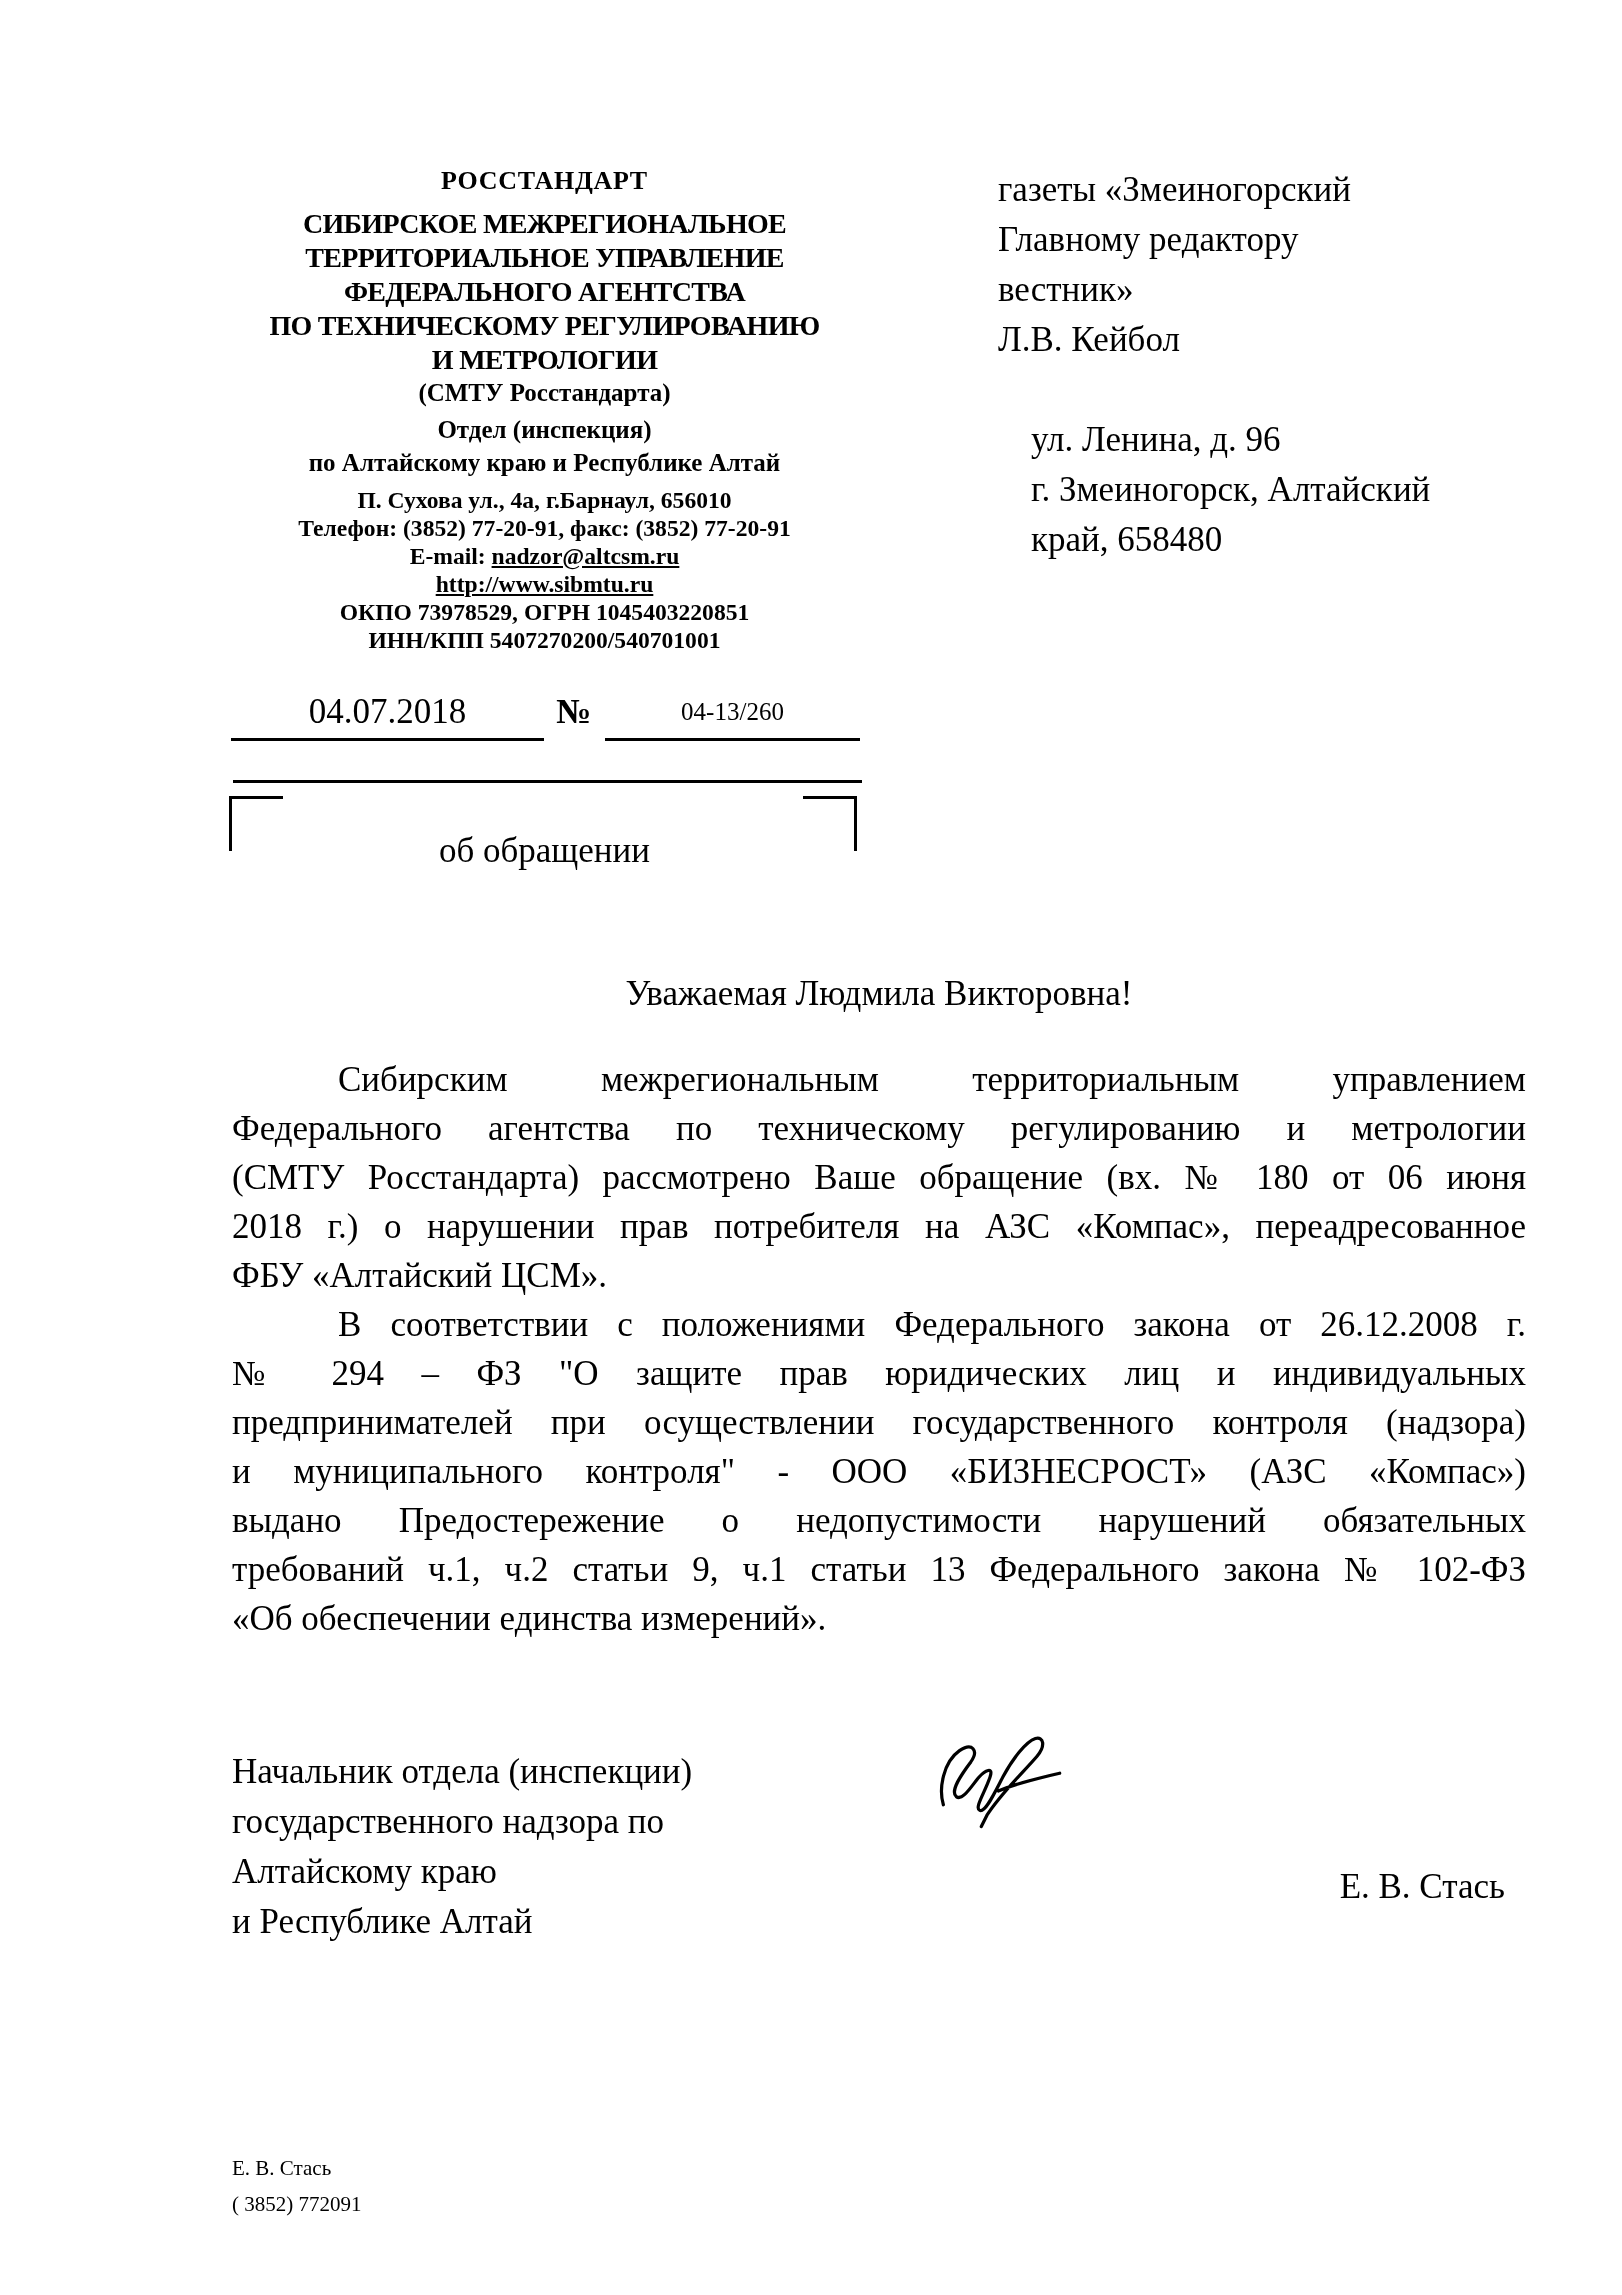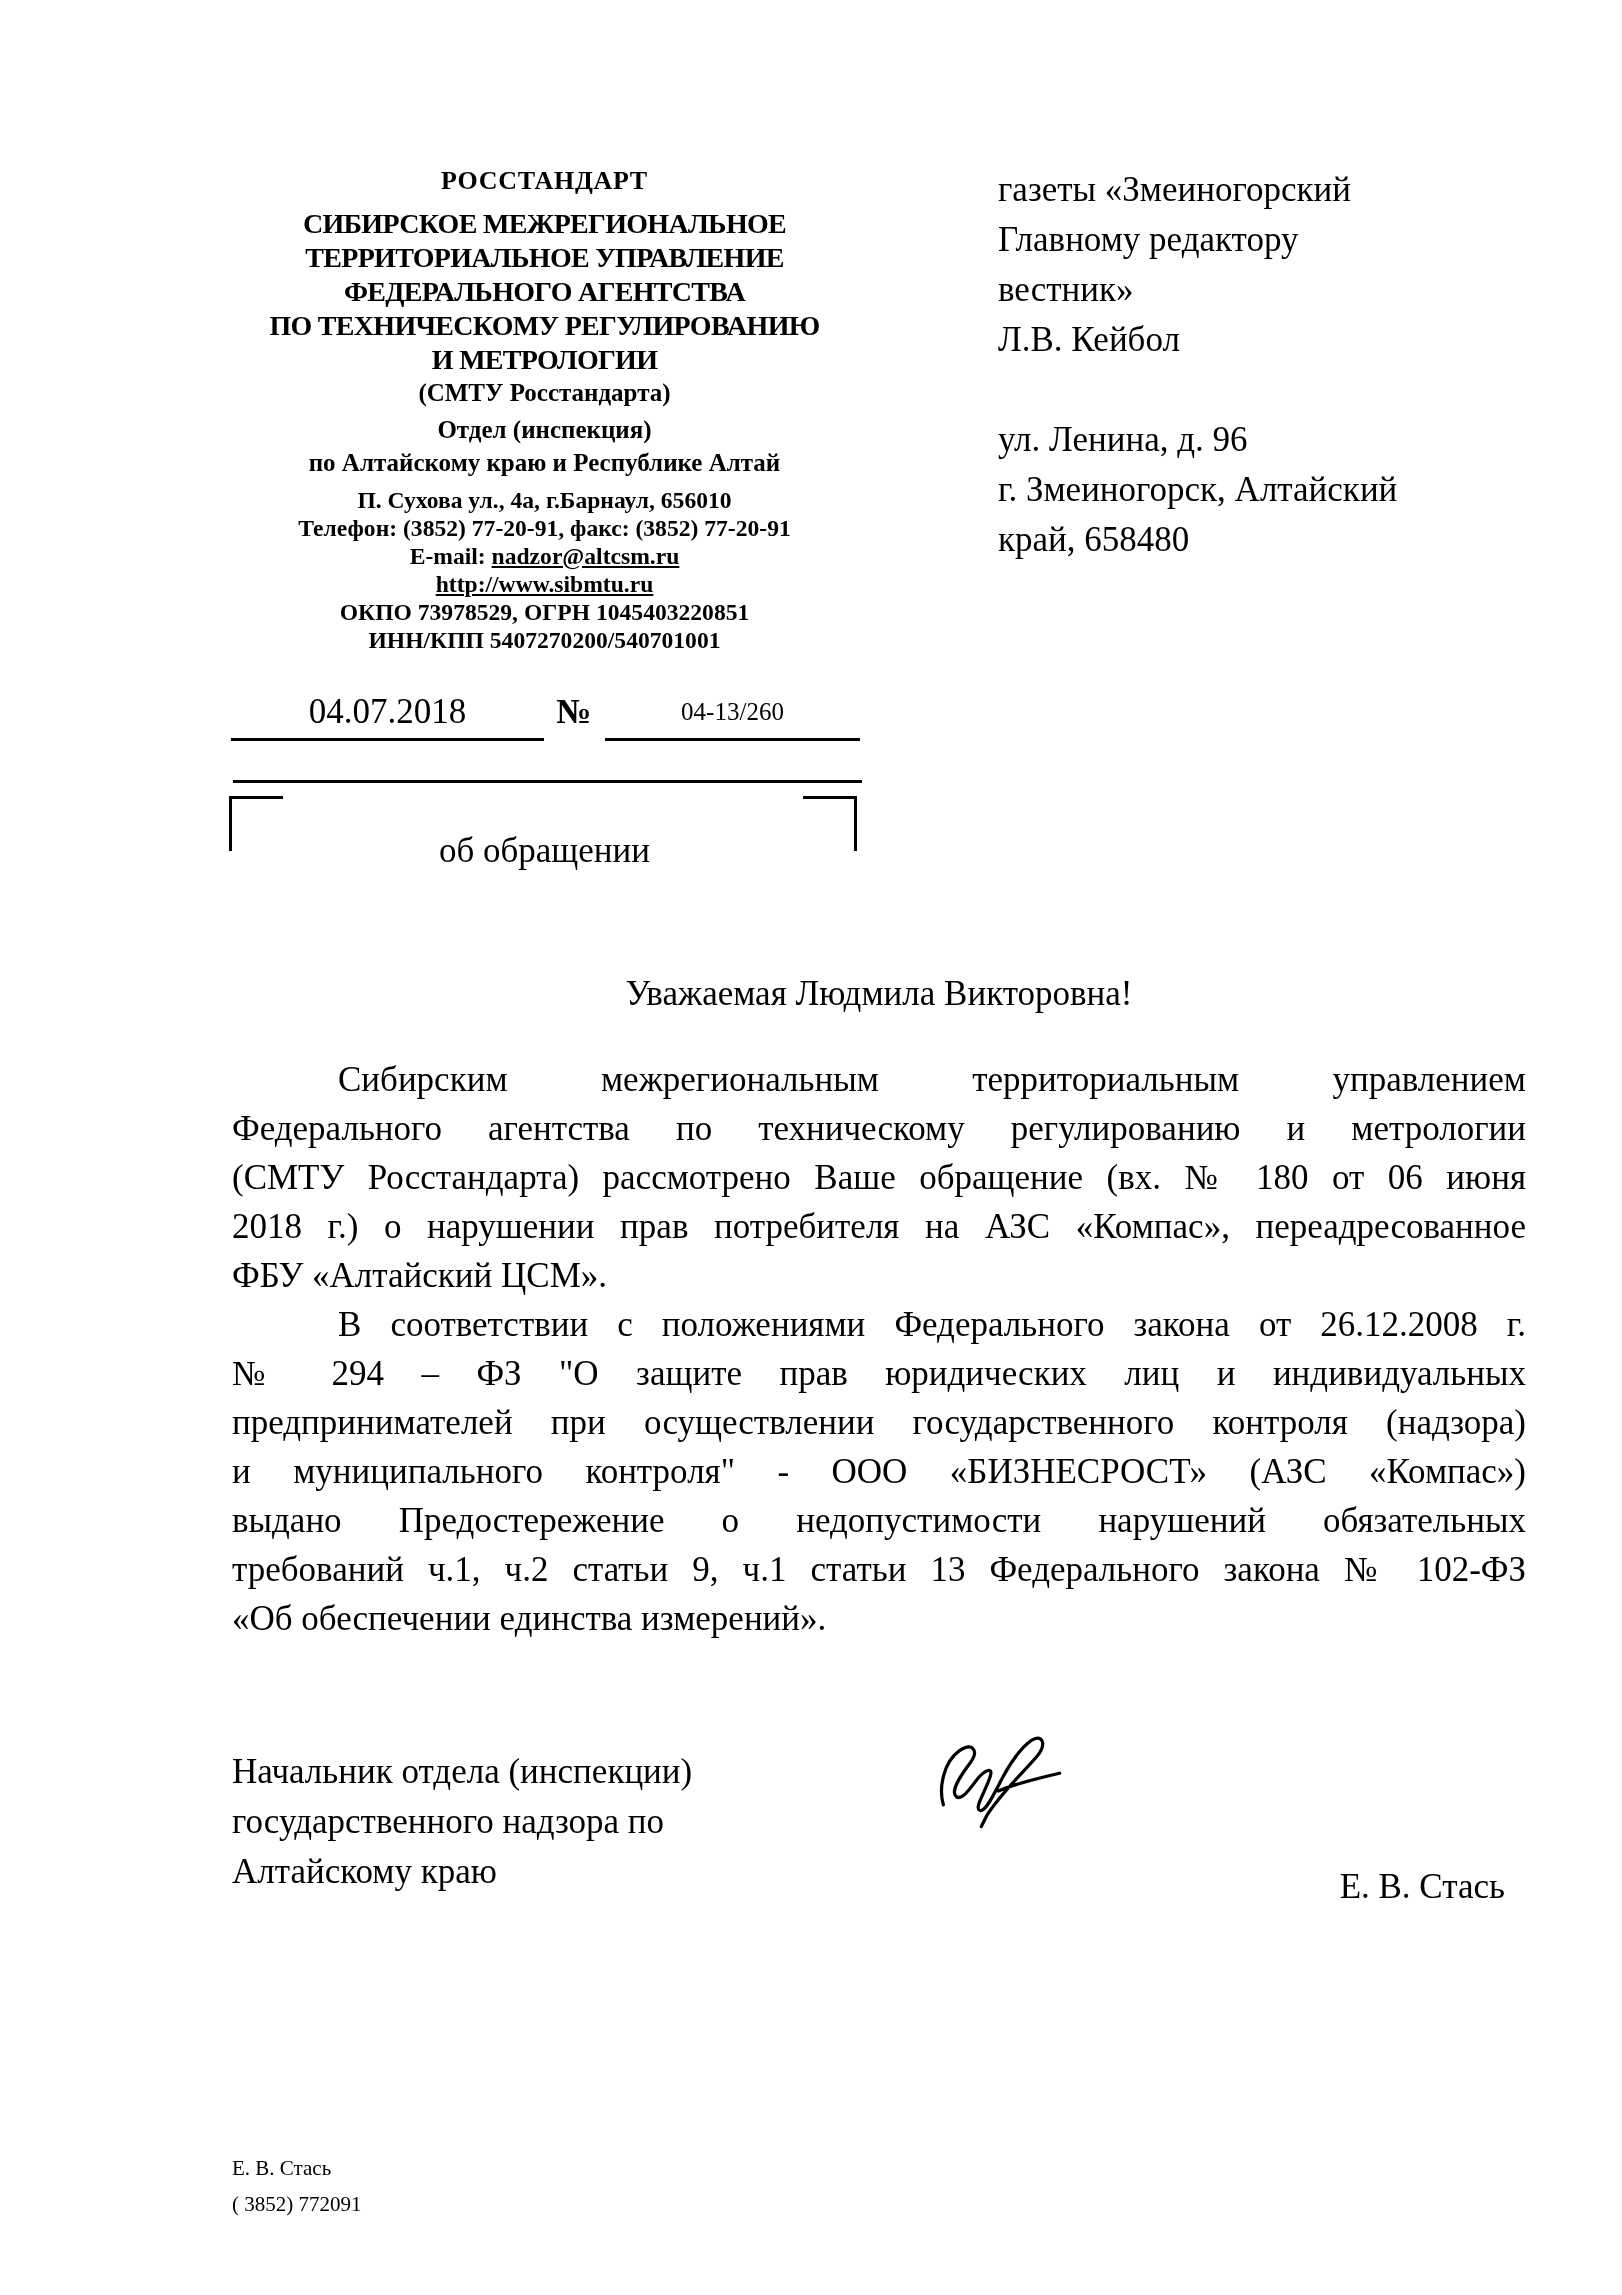--- a/index.html
+++ b/index.html
@@ -15,21 +15,21 @@
   .letterhead{position:absolute;left:232px;top:162px;width:625px;text-align:center;}
   .lh-title{font-size:26px;font-weight:bold;line-height:37px;margin-bottom:7.9px;letter-spacing:0.7px;}
   .lh-agency div{font-size:28px;font-weight:bold;line-height:34px;letter-spacing:-0.7px;}
   .lh-abbrev{font-size:25px;font-weight:bold;line-height:31px;margin-bottom:5.2px;}
   .lh-dept div{font-size:25px;font-weight:bold;line-height:33px;}
   .lh-dept{margin-bottom:6.5px;}
   .lh-contact div,.lh-contact .lh-line{font-size:23.6px;font-weight:bold;line-height:28px;}
   .lh-link{color:#000000;text-decoration:underline;font-weight:bold;}
   
   .addressee{position:absolute;left:998px;top:165px;width:563px;font-size:35px;line-height:50px;text-align:left;}
-  .addr-group2{margin-top:50px;}
+  .addr-group2{margin-top:50px;margin-left:33px;}
   
   .ref-date{position:absolute;left:231px;top:691px;width:313px;text-align:center;font-size:35px;line-height:42px;}
   .ref-sign{position:absolute;left:542px;top:691px;width:63px;text-align:center;font-size:35px;line-height:42px;font-weight:bold;}
   .ref-num{position:absolute;left:605px;top:691px;width:255px;text-align:center;font-size:25px;line-height:42px;}
   .rule{position:absolute;background:#000;height:2.6px;}
   .rule-date{left:231px;top:738px;width:313px;}
   .rule-num{left:605px;top:738px;width:255px;}
   .rule-blank{left:233px;top:780px;width:629px;}
   
   .corner{position:absolute;width:51px;height:52px;top:796px;}
@@ -121,20 +121,21 @@
       <div class="body-line">и муниципального контроля" - ООО «БИЗНЕСРОСТ» (АЗС «Компас»)</div>
       <div class="body-line">выдано Предостережение о недопустимости нарушений обязательных</div>
       <div class="body-line">требований ч.1, ч.2 статьи 9, ч.1 статьи 13 Федерального закона № 102-ФЗ</div>
       <div class="body-line last">«Об обеспечении единства измерений».</div>
     </div>
 
   <div class="sig-title">
       <div>Начальник отдела (инспекции)</div>
       <div>государственного надзора по</div>
       <div>Алтайскому краю</div>
+      <div>и Республике Алтай</div>
     </div>
 
   <svg class="sig-scribble" width="151" height="105" viewBox="0 0 160 130">
     <path d="M8,95 C2,75 8,42 28,28 C44,17 52,28 42,42 C30,58 16,78 24,85
              C32,91 44,70 52,61 C60,52 70,48 66,60 C60,79 46,99 53,102
              C60,105 70,83 82,60 C94,38 110,17 122,13 C132,10 135,22 124,35
              C106,56 80,80 62,108 L55,122
              M76,78 C100,68 130,61 152,56" fill="none" stroke="#000" stroke-width="4" stroke-linecap="round" stroke-linejoin="round"></path>
   </svg>
 

